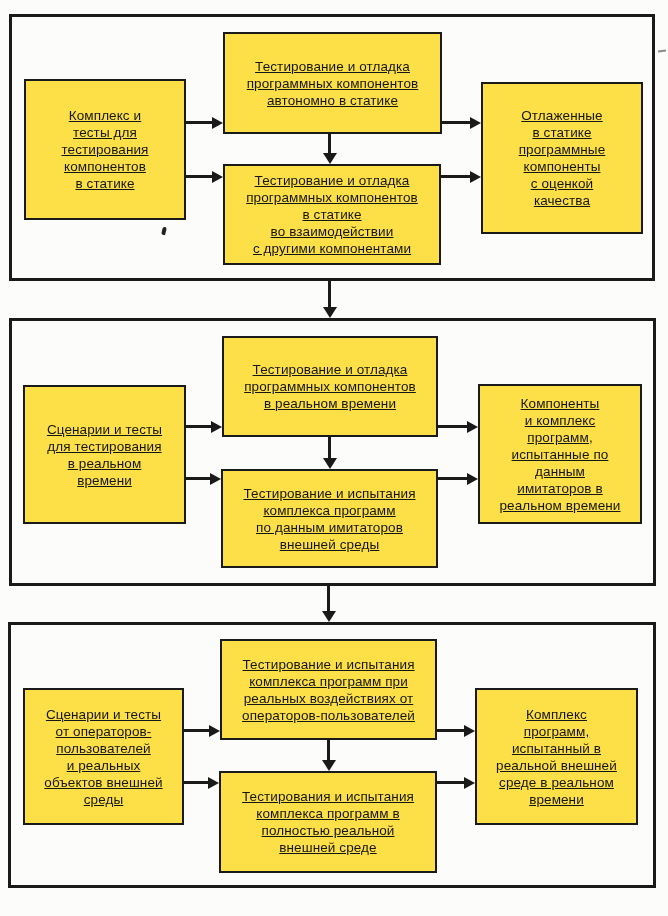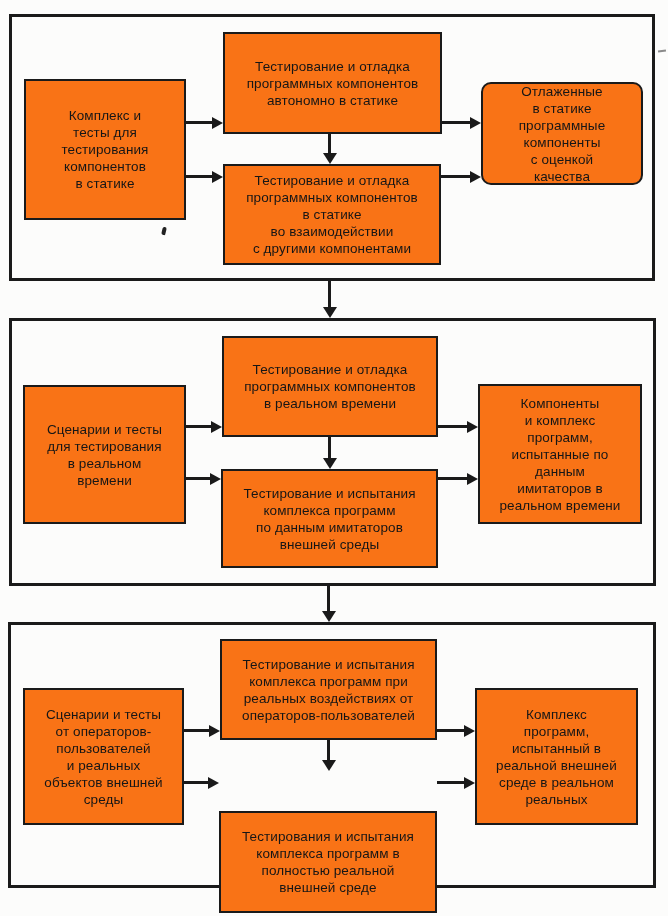--- a/index.html
+++ b/index.html
@@ -17,26 +17,27 @@
   }
   .panel{
     position:absolute;
     border:3px solid var(--line);
     background:var(--paper);
     box-sizing:border-box;
   }
   .node{
     position:absolute;
     border:2px solid var(--line);
-    background:#f97316;
+    background:#fde047;
     box-sizing:border-box;
     display:flex;
     align-items:center;
     justify-content:center;
     z-index:2;
+    text-decoration:underline;
   }
   .node span{
     display:block;
     white-space:pre-line;
     text-align:center;
     font-size:13.5px;
     line-height:17px;
     letter-spacing:.1px;
   }
   .h-arrow{
@@ -108,21 +109,21 @@
   </div>
 
   <div class="node" style="left:223px;top:164px;width:218px;height:101px;">
     <span>Тестирование и отладка
 программных компонентов
 в статике
 во взаимодействии
 с другими компонентами</span>
   </div>
 
-  <div class="node" style="left:481px;top:82px;width:162px;height:103px;border-radius:10px;">
+  <div class="node" style="left:481px;top:82px;width:162px;height:152px;">
     <span>Отлаженные
 в статике
 программные
 компоненты
 с оценкой
 качества</span>
   </div>
 
   <div class="h-arrow" style="left:186px;top:121px;width:26px;"></div>
   <div class="h-arrow" style="left:186px;top:175px;width:26px;"></div>
@@ -183,34 +184,34 @@
 среды</span>
   </div>
 
   <div class="node" style="left:220px;top:639px;width:217px;height:101px;">
     <span>Тестирование и испытания
 комплекса программ при
 реальных воздействиях от
 операторов-пользователей</span>
   </div>
 
-  <div class="node" style="left:219px;top:811px;width:218px;height:102px;">
+  <div class="node" style="left:219px;top:771px;width:218px;height:102px;">
     <span>Тестирования и испытания
 комплекса программ в
 полностью реальной
 внешней среде</span>
   </div>
 
   <div class="node" style="left:475px;top:688px;width:163px;height:137px;">
     <span>Комплекс
 программ,
 испытанный в
 реальной внешней
 среде в реальном
-реальных</span>
+времени</span>
   </div>
 
   <div class="h-arrow" style="left:184px;top:729px;width:25px;"></div>
   <div class="h-arrow" style="left:184px;top:781px;width:24px;"></div>
   <div class="v-arrow" style="left:327px;top:740px;height:20px;"></div>
   <div class="h-arrow" style="left:437px;top:729px;width:27px;"></div>
   <div class="h-arrow" style="left:437px;top:781px;width:27px;"></div>
 
   <div class="artifact comma" style="left:162px;top:227px;"></div>
   <div class="artifact tick" style="left:658px;top:50px;"></div>

